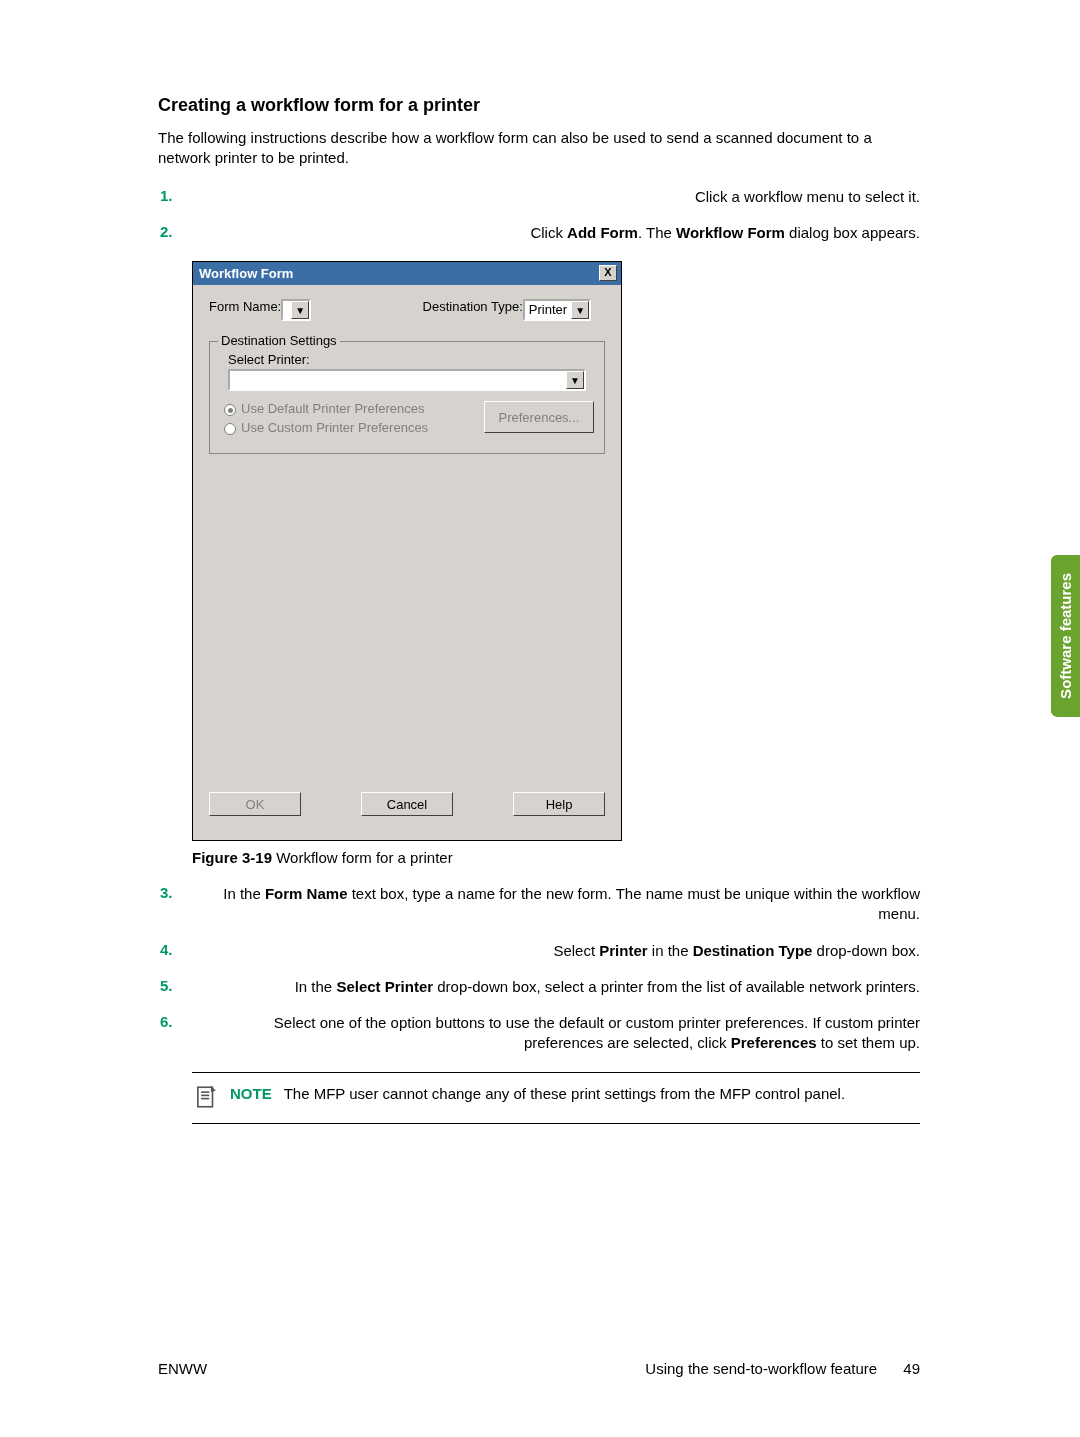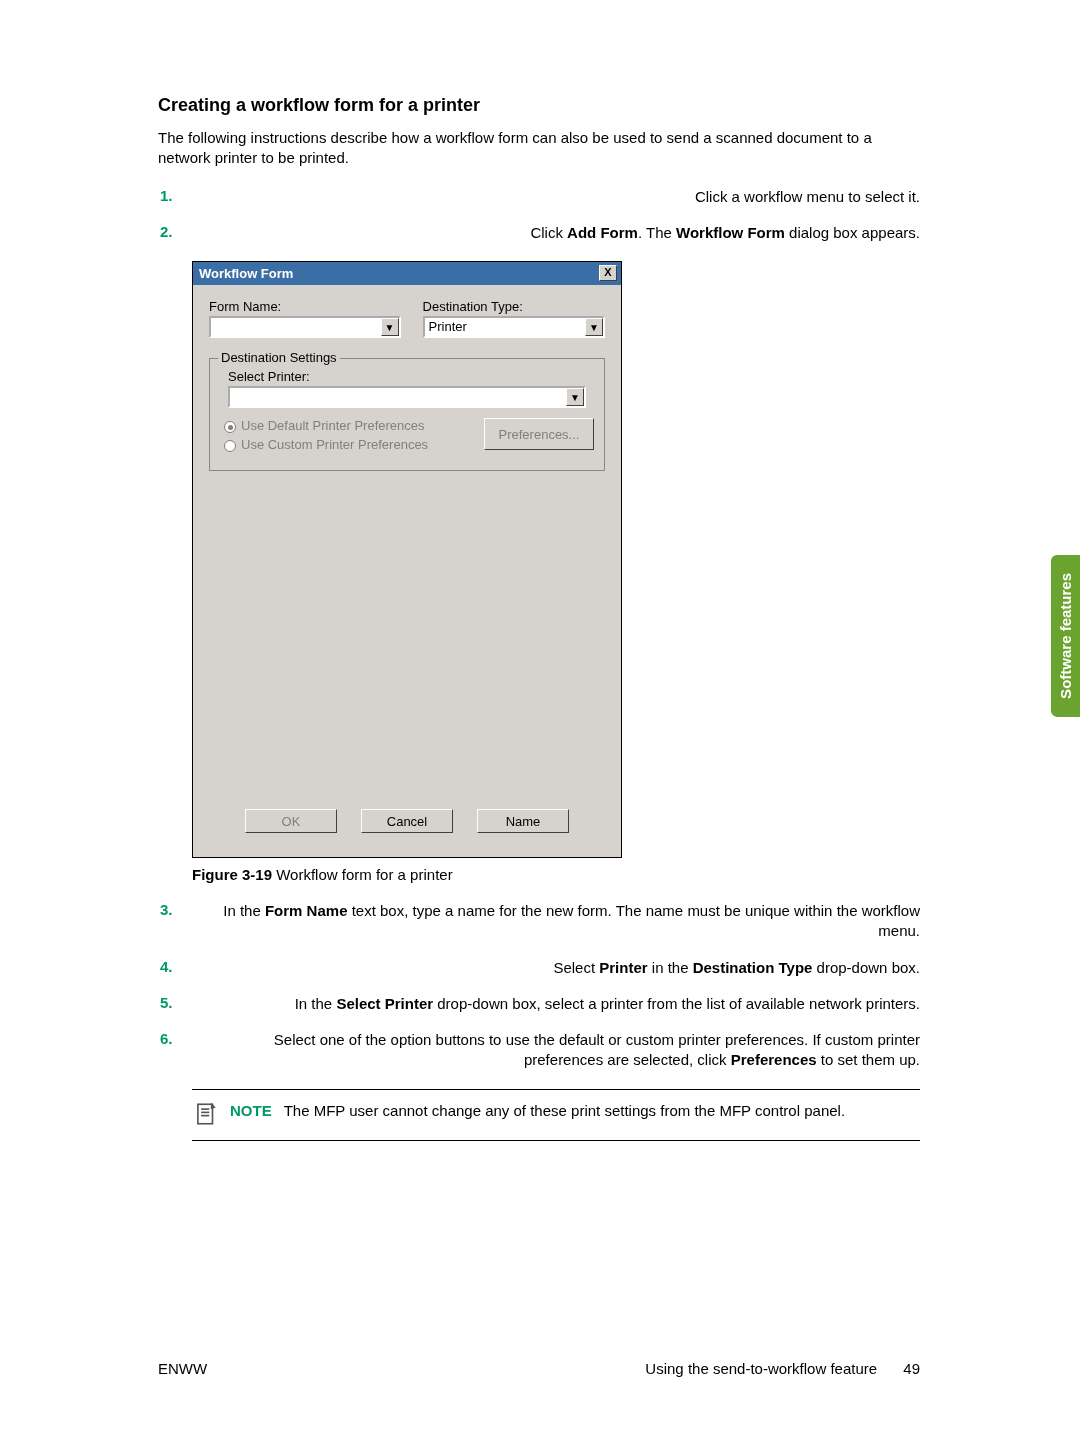--- a/index.html
+++ b/index.html
@@ -73,21 +73,21 @@
     border: 1px solid #fff;
     border-right-color: #404040; border-bottom-color:#404040;
     color: #000;
     font-family: Arial;
     font-size: 11px; font-weight: bold;
     text-align: center;
     line-height: 13px;
   }
   .dlg-body { padding: 14px 16px 10px 16px; }
   .row { display: flex; gap: 22px; margin-bottom: 6px; }
-  .col { flex: 1; display: flex; flex-direction: column; }
+  .col { flex: 1; display: flex; flex-direction: row; }
   .lbl { margin-bottom: 2px; }
   .combo {
     display: flex;
     height: 22px;
     background:#fff;
     border: 2px inset #fff;
   }
   .combo .ctext { flex:1; padding: 1px 4px; font-size:13px; }
   .combo .cbtn {
     width: 18px;
@@ -131,21 +131,21 @@
     width: 110px; height: 32px;
     border: 1px solid #fff;
     border-right-color:#404040; border-bottom-color:#404040;
     background:#d6d3ce;
     color:#808080;
     font-size:13px;
     display:flex; align-items:center; justify-content:center;
   }
   .dlg-spacer { height: 330px; }
   .dlg-buttons {
-    display:flex; justify-content:center; gap:24px;
+    display:flex; justify-content:space-between; gap:24px;
     padding: 8px 0 14px 0;
   }
   .dlg-btn {
     width: 92px; height: 24px;
     background:#d6d3ce;
     border: 1px solid #fff;
     border-right-color:#404040; border-bottom-color:#404040;
     display:flex; align-items:center; justify-content:center;
     font-size:13px;
   }
@@ -264,21 +264,21 @@
             </div>
             <div class="pref-btn">Preferences...</div>
           </div>
         </div>
 
         <div class="dlg-spacer"></div>
 
         <div class="dlg-buttons">
           <div class="dlg-btn disabled">OK</div>
           <div class="dlg-btn">Cancel</div>
-          <div class="dlg-btn">Name</div>
+          <div class="dlg-btn">Help</div>
         </div>
       </div>
     </div>
   </div>
 
   <div class="figcap">
     <span class="figlabel">Figure 3-19</span><span>  Workflow form for a printer</span>
   </div>
 
   <ol class="steps" id="steps-bottom">

